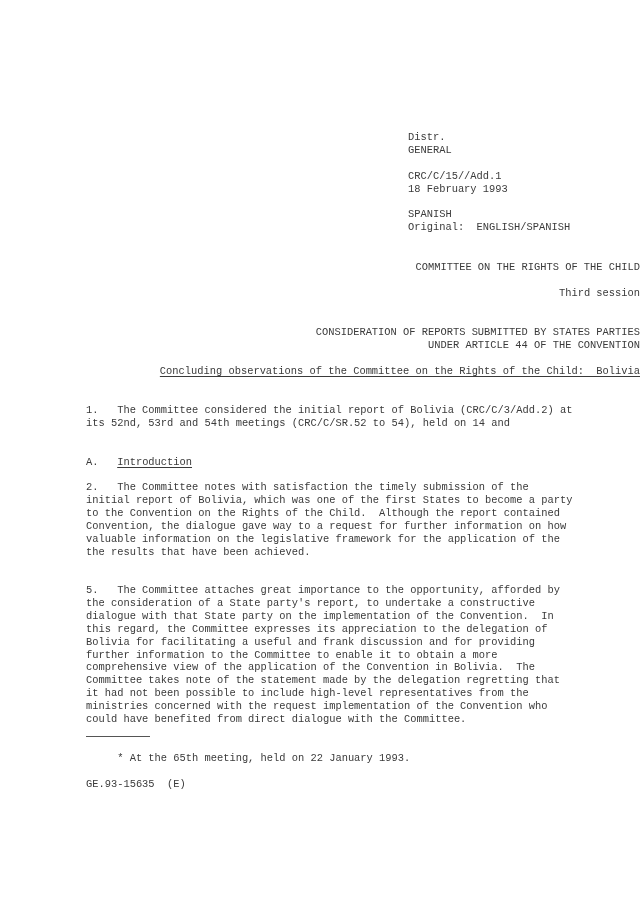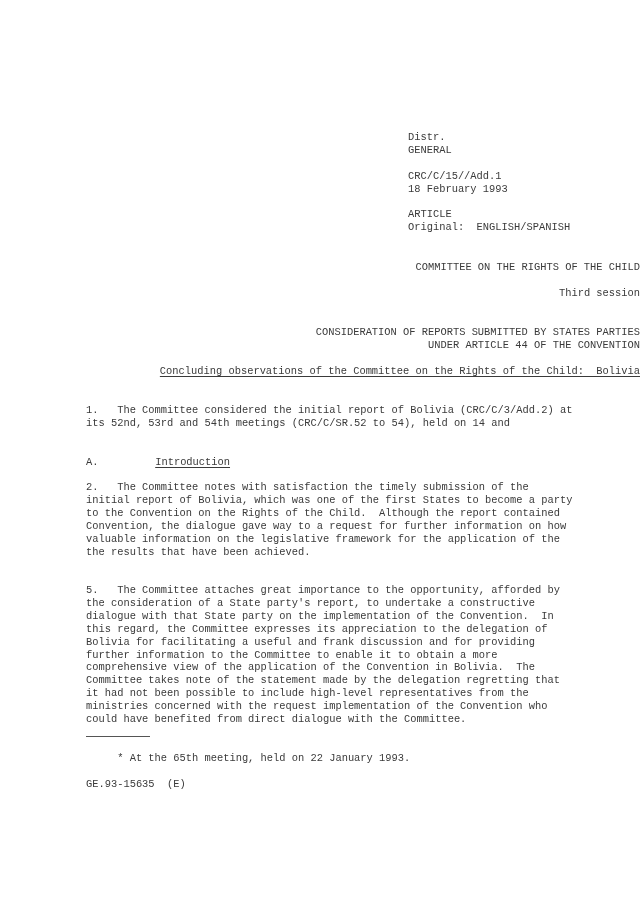--- a/index.html
+++ b/index.html
@@ -31,21 +31,21 @@
     left: 408px;
     top: 131px;
   }
   .distr-group { margin-bottom: 12.9px; }
   .center {
     position: absolute;
     left: 0;
     width: 640px;
     text-align: right;
   }
-  .u { text-decoration: underline; text-underline-offset: 2px; padding-left: 38px; }
+  .u { text-decoration: underline; text-underline-offset: 2px; }
   .body-text {
     position: absolute;
     left: 86px;
     width: 520px;
   }
   .footnote-rule {
     position: absolute;
     left: 86px;
     top: 736px;
     width: 64px;
@@ -61,21 +61,21 @@
   <div class="distr-block">
     <div class="distr-group">
       <span class="line">Distr.</span>
       <span class="line">GENERAL</span>
     </div>
     <div class="distr-group">
       <span class="line">CRC/C/15//Add.1</span>
       <span class="line">18 February 1993</span>
     </div>
     <div class="distr-group">
-      <span class="line">ARTICLE</span>
+      <span class="line">SPANISH</span>
       <span class="line">Original:  ENGLISH/SPANISH</span>
     </div>
   </div>
 
   <div class="center" style="top:261px;">
     <span class="line">COMMITTEE ON THE RIGHTS OF THE CHILD</span>
   </div>
 
   <div class="center" style="top:287px;">
     <span class="line">Third session</span>

